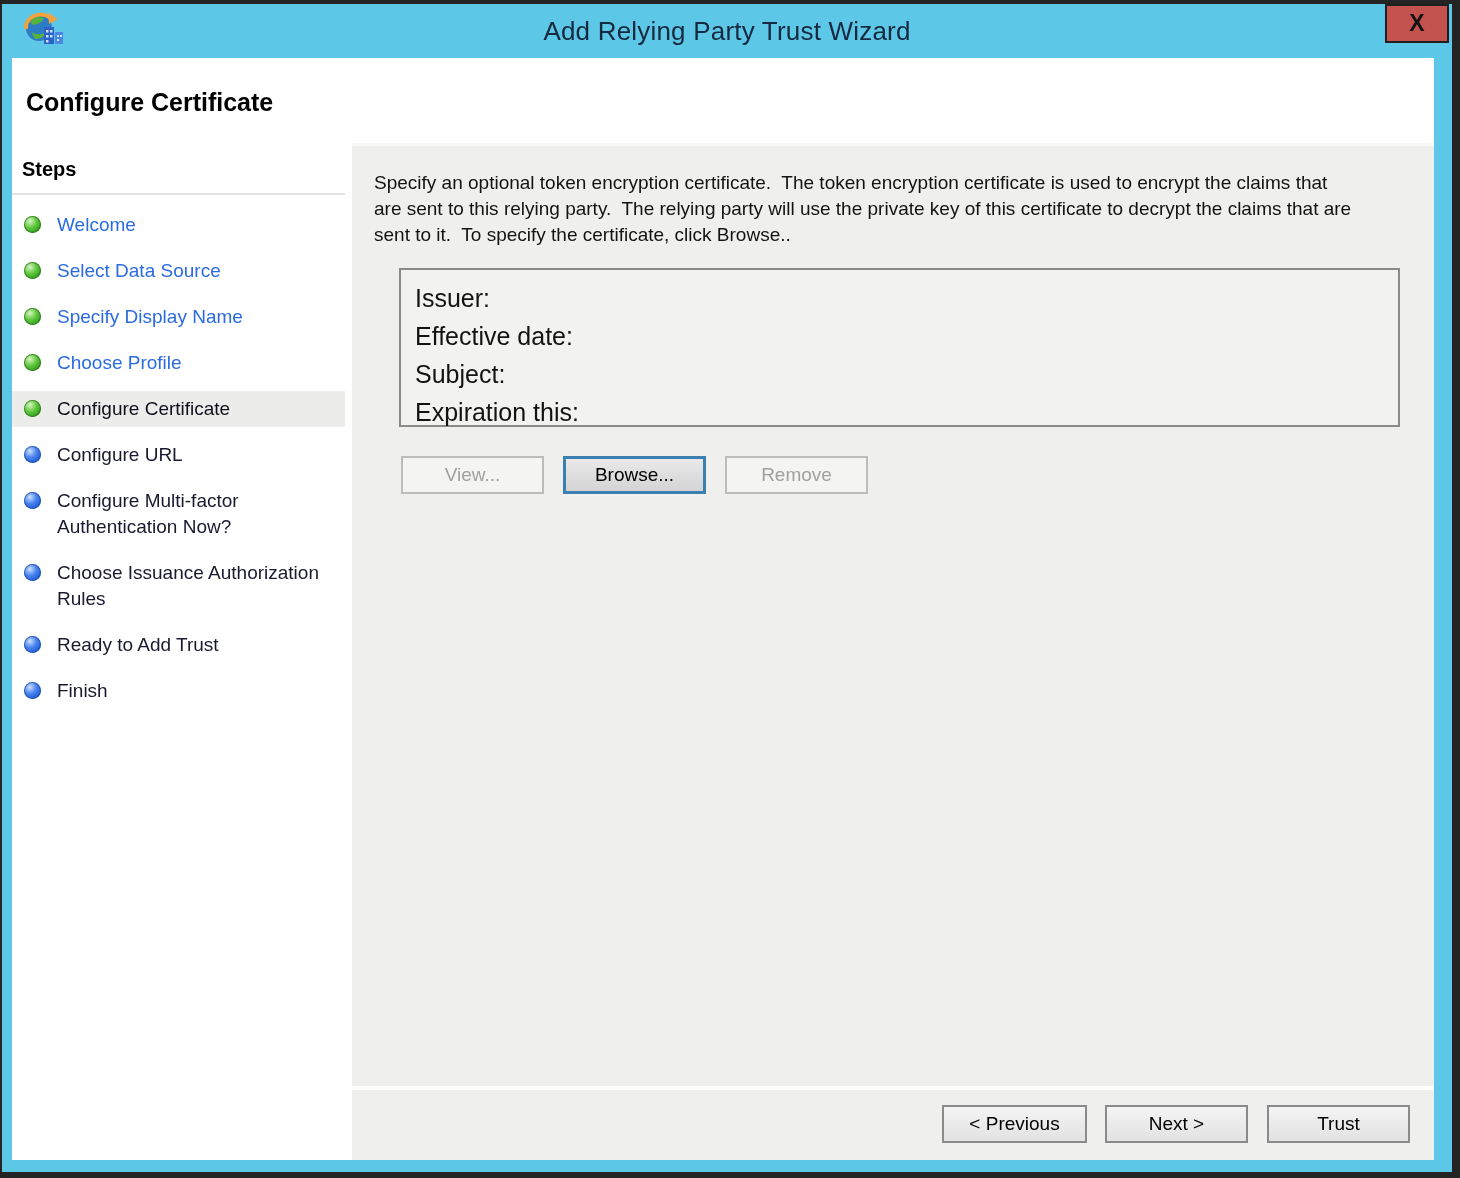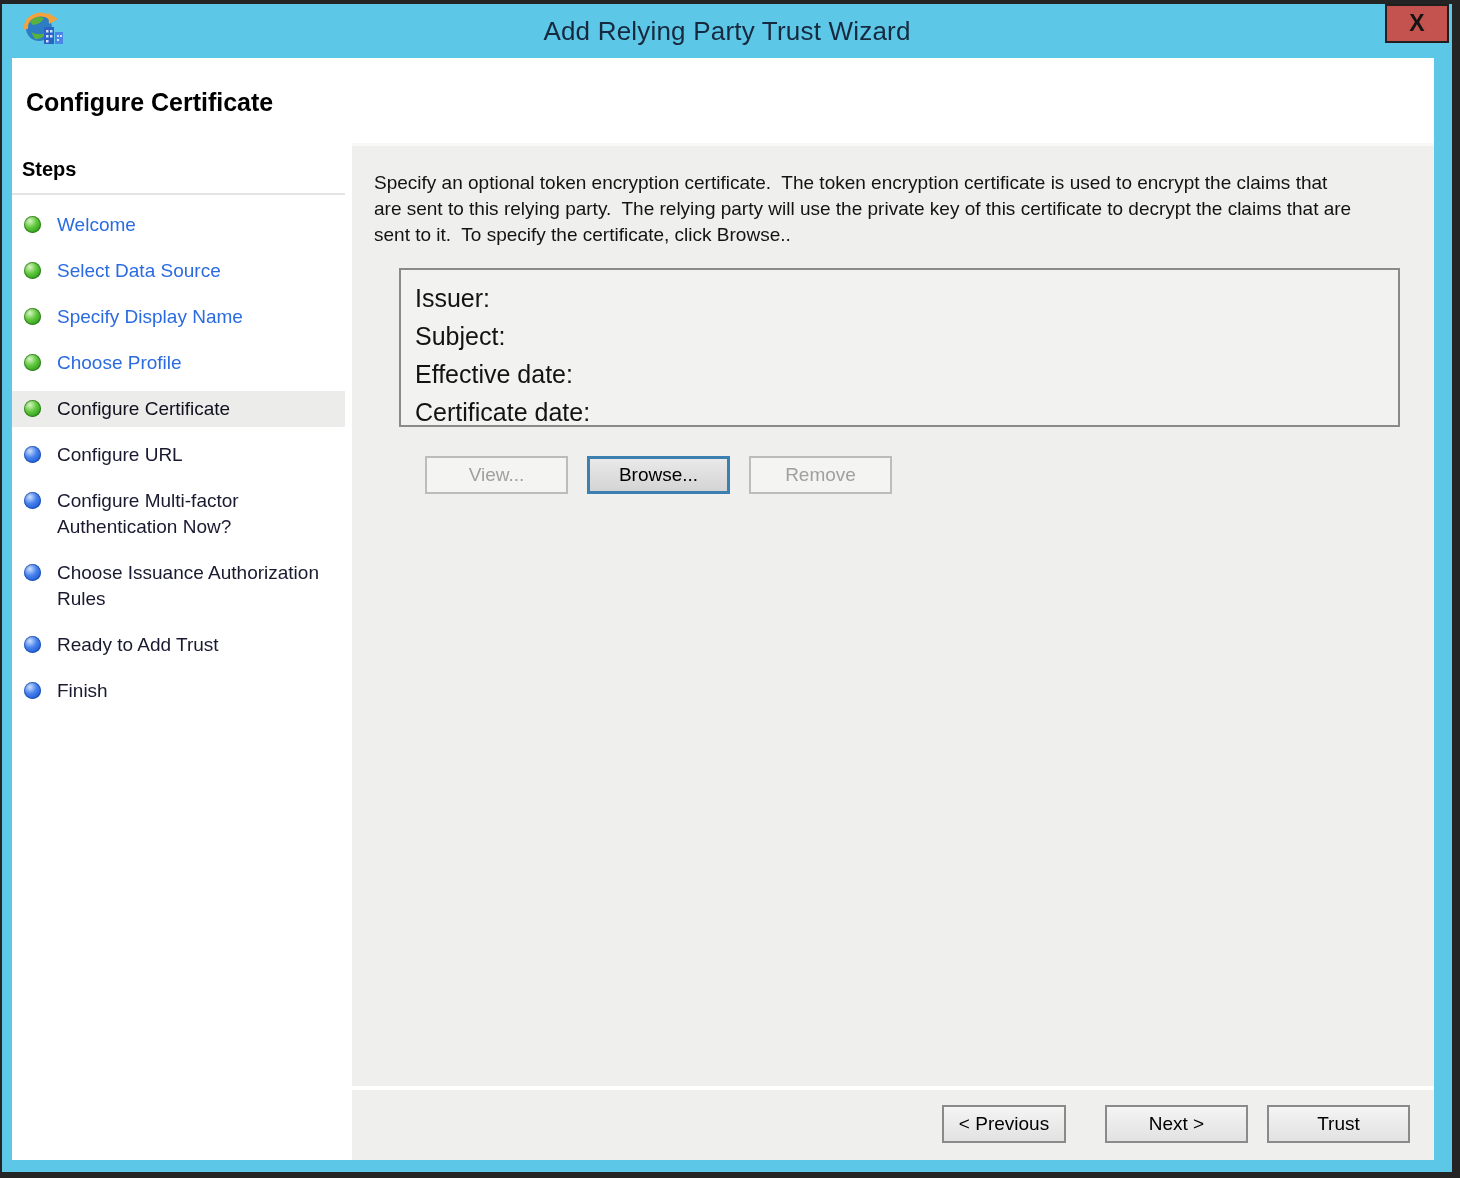--- a/index.html
+++ b/index.html
@@ -75,21 +75,21 @@
   .description {
     position:absolute; left:22px; top:24px; width:985px;
     font-size:19px; line-height:26px; color:#131313; white-space:pre-wrap;
   }
   .cert-box {
     position:absolute; left:47px; top:122px; width:1001px; height:159px;
     background:#F2F2F1; border:2px solid #8A8A8A;
     padding:9px 0 0 14px;
   }
   .cert-field { height:38px; line-height:38px; font-size:25px; color:#131313; }
-  .action-row { position:absolute; left:49px; top:310px; display:flex; gap:19px;margin-left:24px; }
+  .action-row { position:absolute; left:49px; top:310px; display:flex; gap:19px; }
   .win-btn {
     width:143px; height:38px; font-family:"Liberation Sans",sans-serif;
     font-size:19px; display:flex; align-items:center; justify-content:center;
     cursor:default;
   }
   .win-btn.disabled {
     background:#F4F4F3; border:2px solid #BCBCBC; color:#A0A0A0;
   }
   .win-btn.focused {
     background:linear-gradient(#E9E9E9,#D4D4D4);
@@ -98,21 +98,21 @@
   
   .footer {
     position:absolute; left:0; right:0; bottom:0; height:74px;
     background:#EFEFEE; border-top:4px solid #FFFFFF;
   }
   .footer .win-btn {
     position:absolute; top:15px;
     background:linear-gradient(#F4F4F4,#E2E2E2);
     border:2px solid #8A8A8A; color:#000;
   }
-  .btn-previous { left:590px; width:124px; }
+  .btn-previous { left:590px; width:145px; }
   .btn-next     { left:753px; }
   .btn-cancel   { left:915px; }
 </style>
 </head>
 <body>
 
 <div class="window">
 
   <div class="titlebar">
     <svg class="app-icon" viewBox="0 0 44 44">
@@ -188,23 +188,23 @@
               <span class="step-label">Finish</span>
             </div>
           </div>
       </div>
 
       <div class="content">
         <div class="description">Specify an optional token encryption certificate.  The token encryption certificate is used to encrypt the claims that are sent to this relying party.  The relying party will use the private key of this certificate to decrypt the claims that are sent to it.  To specify the certificate, click Browse..</div>
 
         <div class="cert-box">
             <div class="cert-field">Issuer:</div>
+            <div class="cert-field">Effective date:</div>
             <div class="cert-field">Subject:</div>
-            <div class="cert-field">Effective date:</div>
-            <div class="cert-field">Certificate date:</div>
+            <div class="cert-field">Expiration this:</div>
           </div>
 
         <div class="action-row">
           <div class="win-btn disabled">View...</div>
           <div class="win-btn focused">Browse...</div>
           <div class="win-btn disabled">Remove</div>
         </div>
 
         <div class="footer">
           <div class="win-btn btn-previous">&lt; Previous</div>

